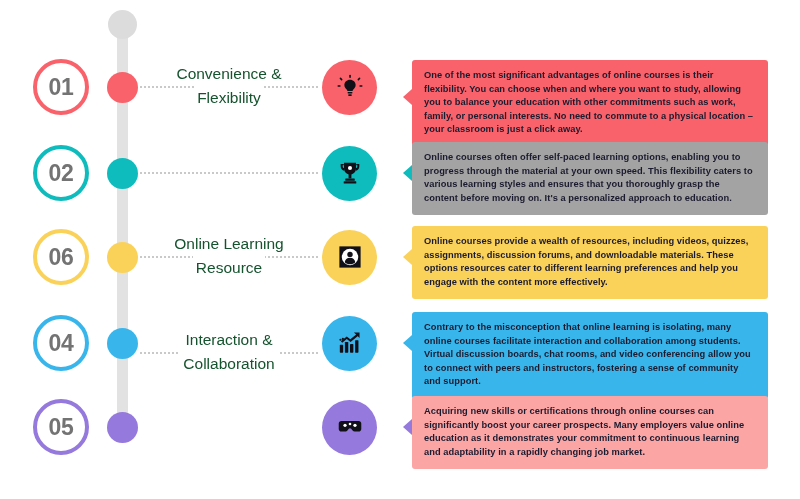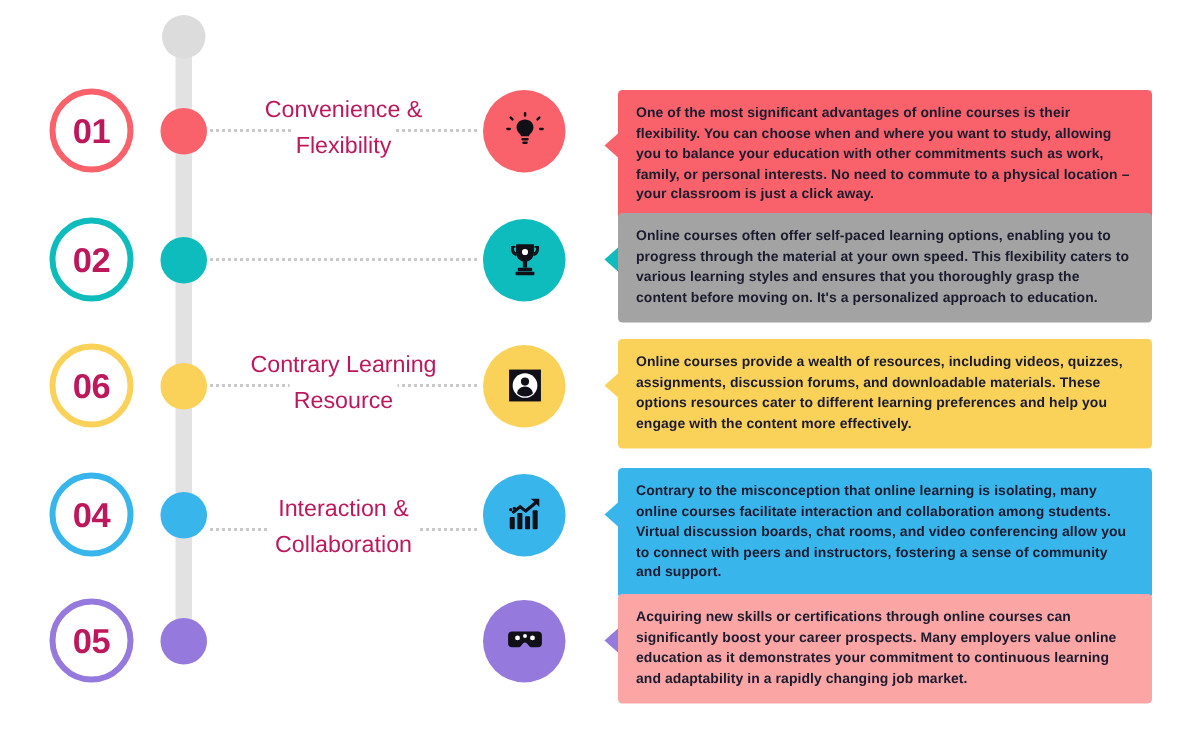--- a/index.html
+++ b/index.html
@@ -22,41 +22,41 @@
 
   
   .num-badge{
     position:absolute;left:33px;width:56px;height:56px;margin-top:-28px;
     border-radius:50%;background:#fff;
     border:4px solid #cccccc;
     box-sizing:border-box;
     display:flex;align-items:center;justify-content:center;
   }
   .num-badge span{
-    font-size:23px;font-weight:bold;color:#be185d;
+    font-size:23px;font-weight:bold;color:#737373;
     letter-spacing:-0.3px;line-height:1;
   }
 
   
   .node-dot{
     position:absolute;left:107px;width:31px;height:31px;margin-top:-15.5px;
     border-radius:50%;background:#cccccc;
   }
 
   
   .label-wrap{
     position:absolute;left:140px;width:178px;margin-top:-27px;height:54px;
   }
   .dotted{
     position:absolute;left:0;top:26px;width:178px;height:0;
     border-top:2px dotted #c9c9c9;
   }
   .label-text{
     position:relative;width:178px;text-align:center;
-    font-size:15.5px;color:#be185d;line-height:24px;
+    font-size:15.5px;color:#14532d;line-height:24px;
     top:2px;
   }
   .label-text .ln{
     display:inline-block;background:#ffffff;padding:0 3px;
   }
 
   
   .icon-circle{
     position:absolute;left:322px;width:55px;height:55px;margin-top:-27.5px;
     border-radius:50%;background:#cccccc;
@@ -139,21 +139,21 @@
     <div class="panel" style="top: 142px; background: #a3a3a3;">
       <div class="notch" style="top: 23px; border-right-color: rgb(15, 188, 189);"></div>
       <p>Online courses often offer self-paced learning options, enabling you to progress through the material at your own speed. This flexibility caters to various learning styles and ensures that you thoroughly grasp the content before moving on. It's a personalized approach to education.</p>
     </div>
     <div class="num-badge" style="top: 257px; border-color: rgb(250, 210, 90);">
       <span>06</span>
     </div>
     <div class="node-dot" style="top: 257px; background: rgb(250, 210, 90);"></div>
     <div class="label-wrap" style="top: 257px;">
       <div class="dotted"></div>
-      <div class="label-text"><span class="ln">Contrary Learning</span><br><span class="ln">Resource</span></div>
+      <div class="label-text"><span class="ln">Online Learning</span><br><span class="ln">Resource</span></div>
     </div>
     <div class="icon-circle" style="top: 257px; background: rgb(250, 210, 90);">
       <svg width="26" height="26" viewBox="0 0 24 24">
         <rect x="2.2" y="2.2" width="19.6" height="19.6" fill="#111018"></rect>
         <circle cx="12" cy="12" r="7.6" fill="#ffffff"></circle>
         <g fill="#111018">
           <circle cx="12" cy="9.6" r="2.5"></circle>
           <path d="M12 12.6c-2.7 0-4.6 1.8-4.9 4.2 1.3 1.3 3 2 4.9 2s3.6-.7 4.9-2c-.3-2.4-2.2-4.2-4.9-4.2z"></path>
         </g>
       </svg>

